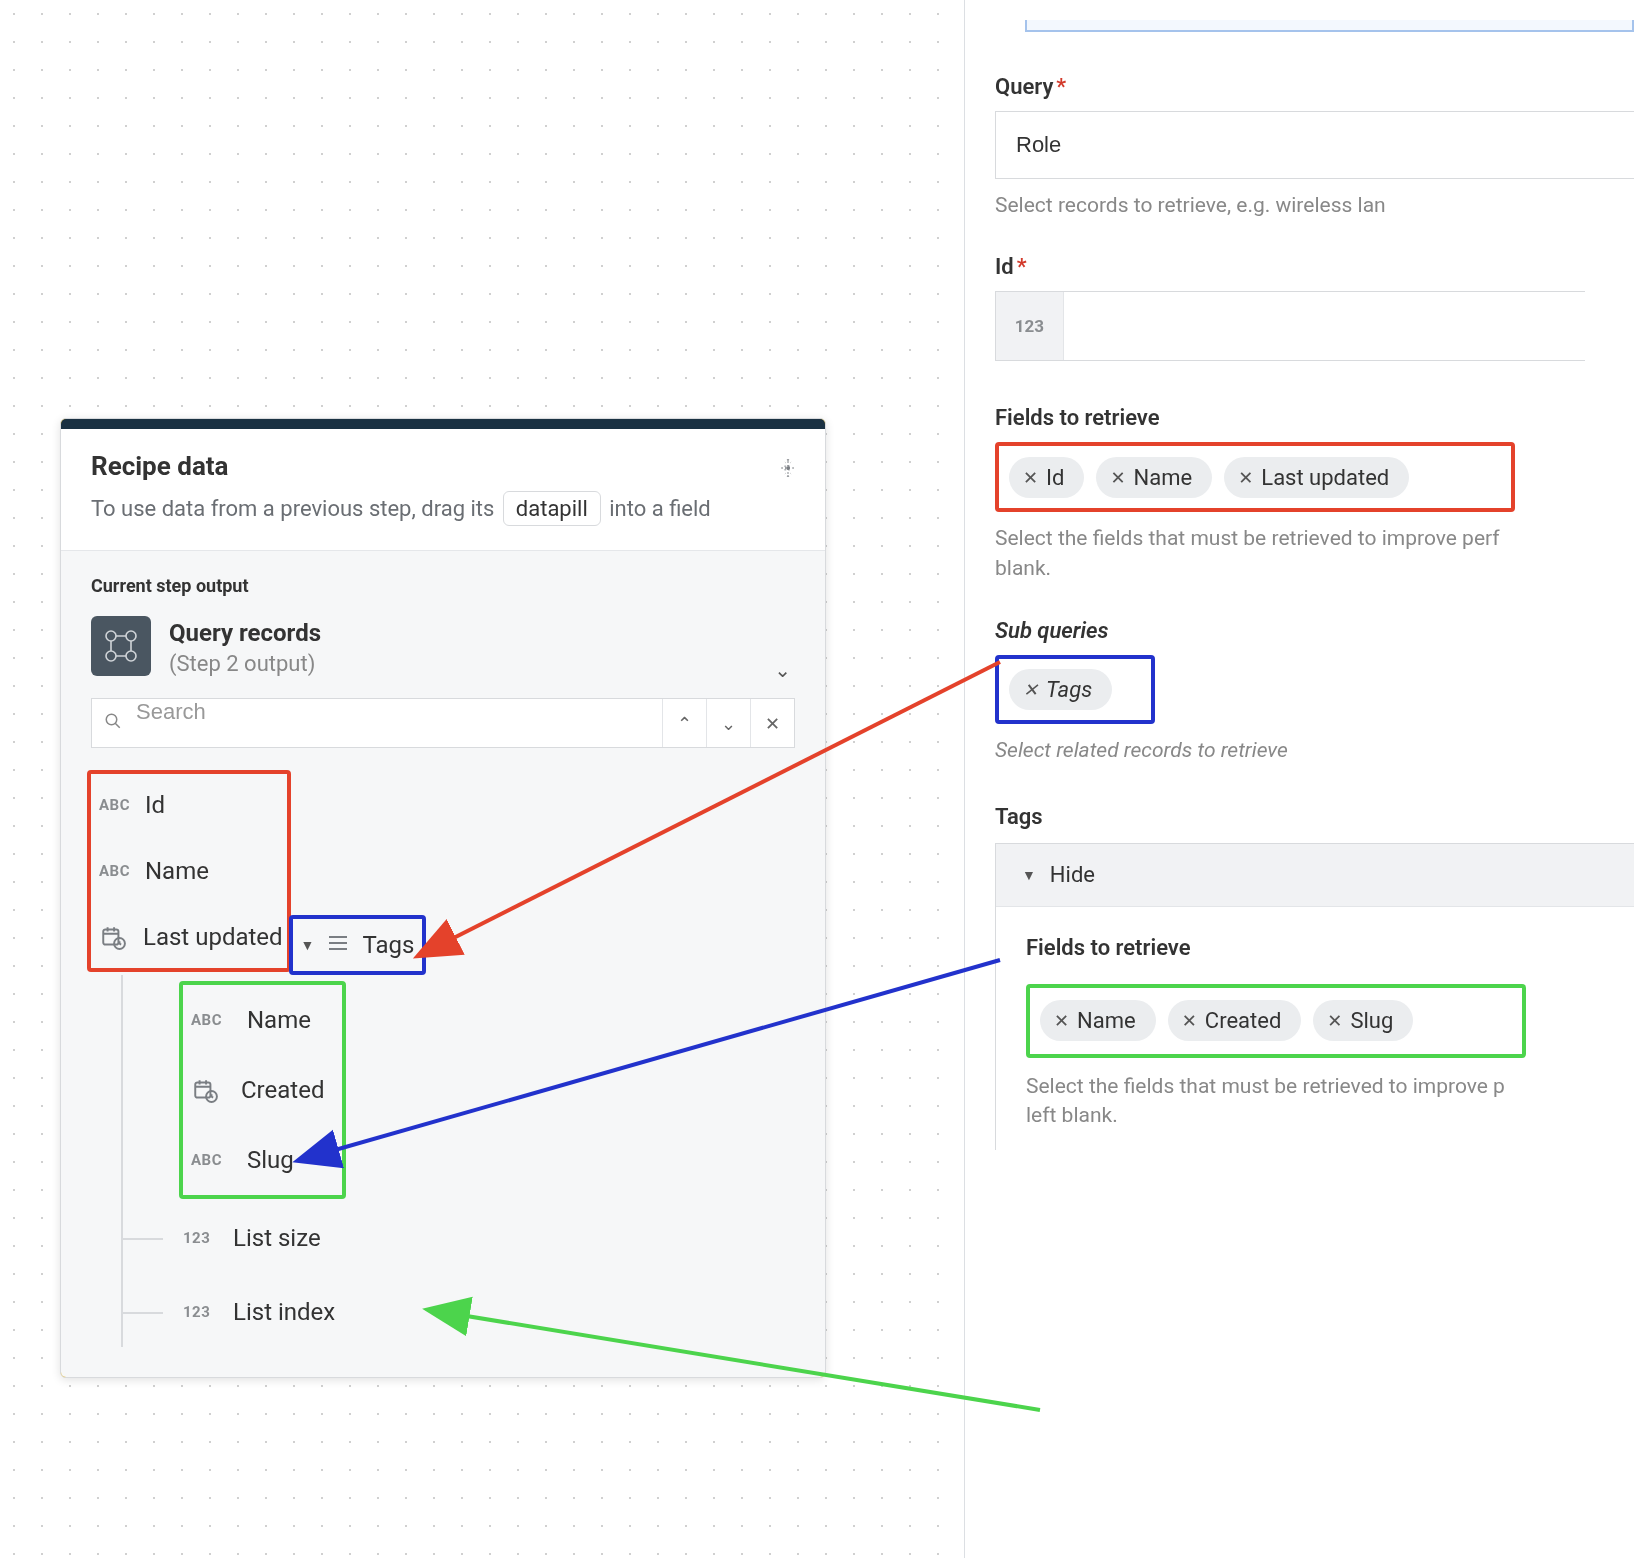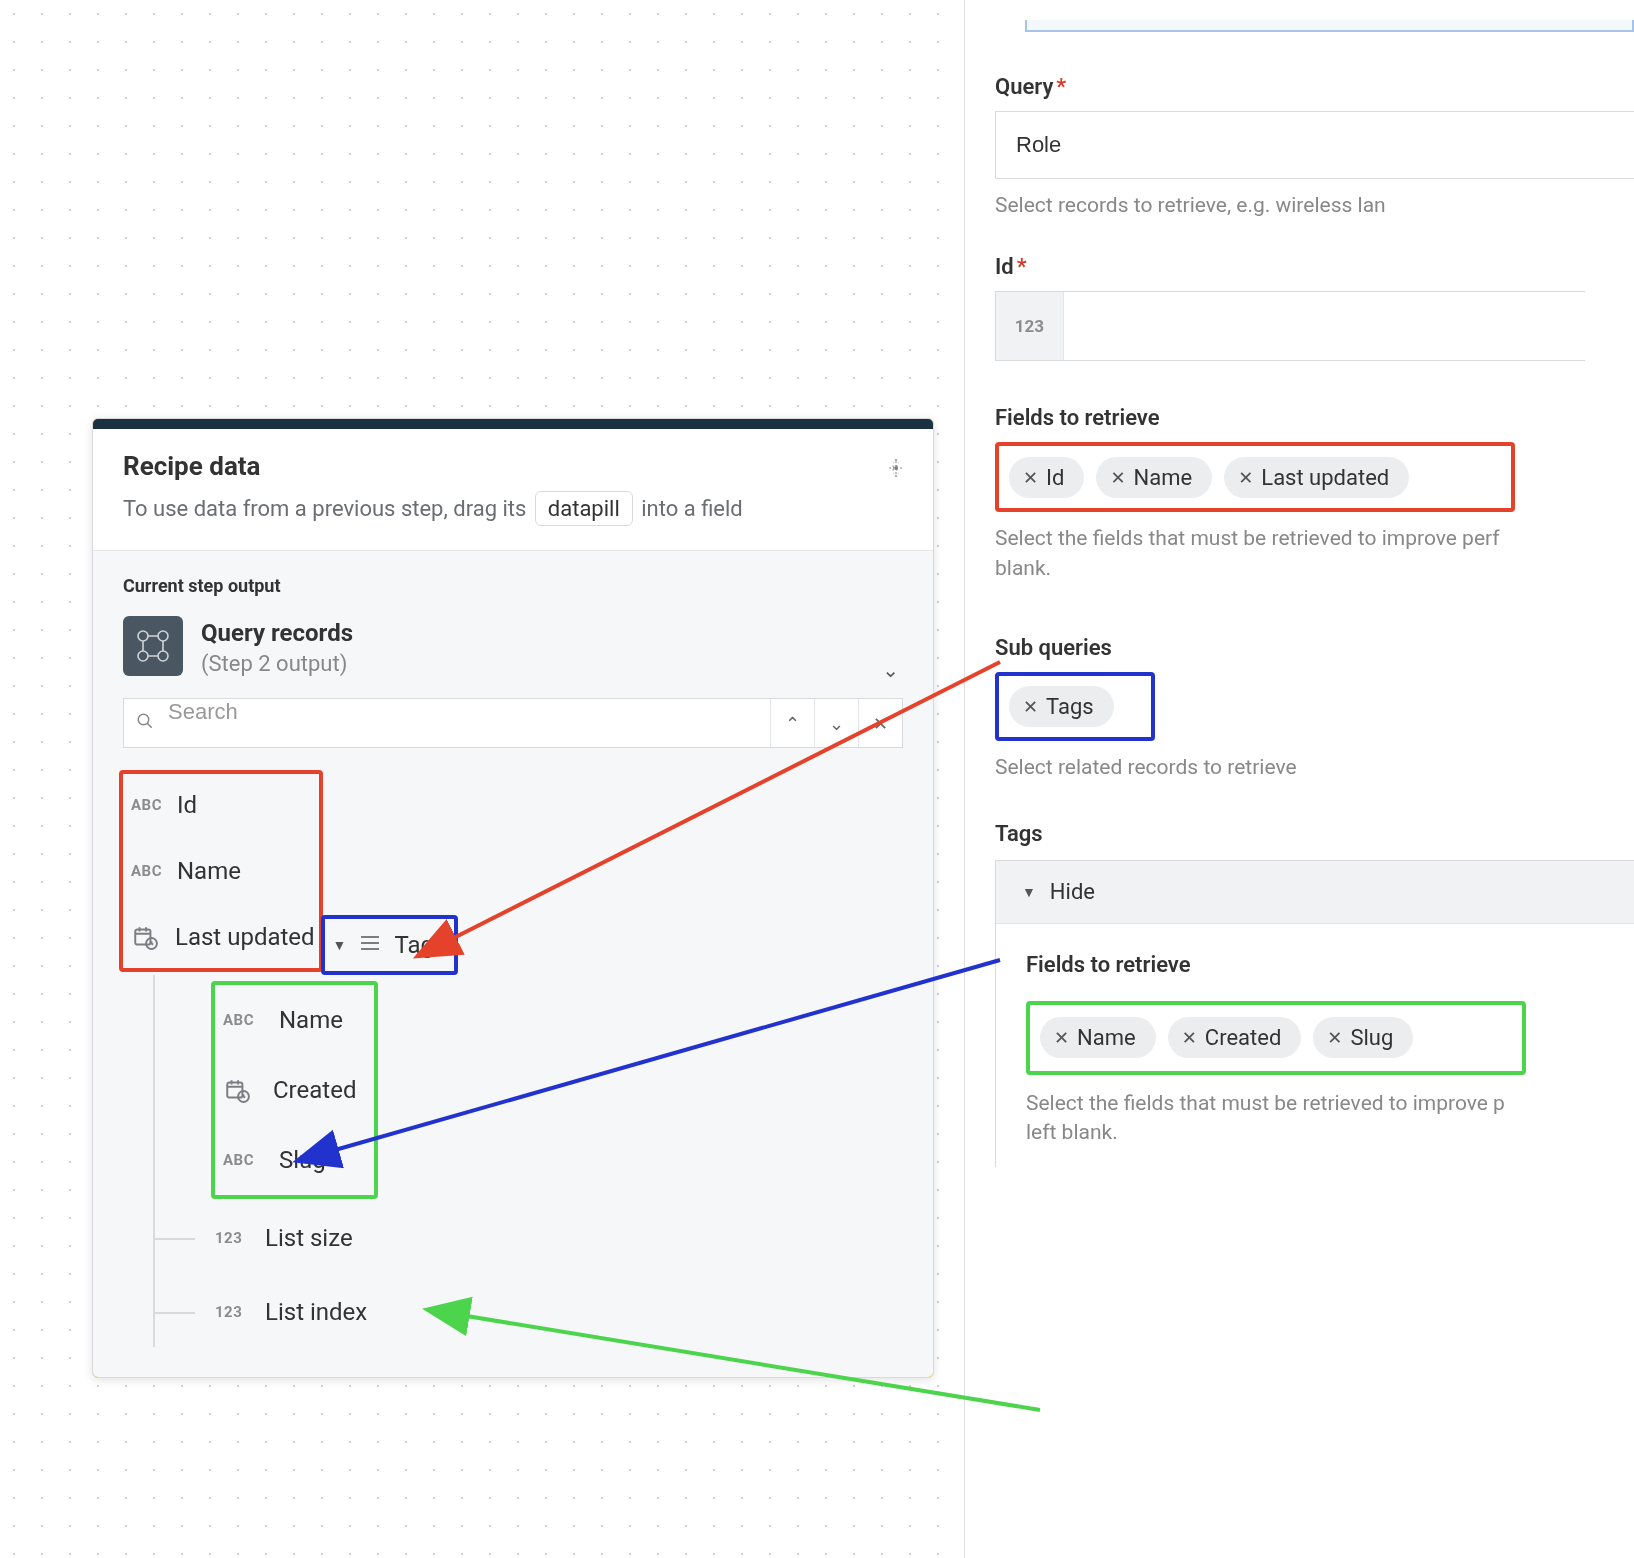--- a/index.html
+++ b/index.html
@@ -14,27 +14,26 @@
   .dot-bg {
     position: absolute;
     left: 0; top: 0; width: 964px; height: 1558px;
     background-image: radial-gradient(circle, #d0d0d0 1.5px, transparent 1.5px);
     background-size: 28px 28px;
   }
   
   .recipe-panel {
     position: absolute;
     left: 60px; top: 418px;
-    width: 842px;
+    width: 766px;
     background: #eab308;
     border: 1px solid #d8dadd;
     border-radius: 6px;
     box-shadow: 0 2px 10px rgba(0,0,0,0.12);
     overflow: hidden;
-    margin-left: 32px;
   }
   .recipe-panel .bar {
     height: 10px; background: #1a3142;
   }
   .recipe-header {
     padding: 22px 30px 24px 30px;
     border-bottom: 1px solid #e5e7ea;
     position: relative;
     background: #fff;
   }
@@ -374,21 +373,21 @@
         <span class="chip">
             <span class="x">✕</span>
             <span>Last updated</span>
           </span>
       </div>
     </div>
     <div class="field-hint" style="white-space:pre-line">Select the fields that must be retrieved to improve perf
 blank.</div>
   </div>
 
-  <div class="field-group" style="margin-top:52px;">
+  <div class="field-group" style="margin-top:35px;font-style:italic;">
     <div class="field-label">Sub queries</div>
     <div style="border:4px solid #2232cc;border-radius:4px;display:inline-block;min-width:160px">
       <div class="chip-box" style="border:none;min-height:60px;">
         <span class="chip">
             <span class="x">✕</span>
             <span>Tags</span>
           </span>
       </div>
     </div>
     <div class="field-hint">Select related records to retrieve</div>

